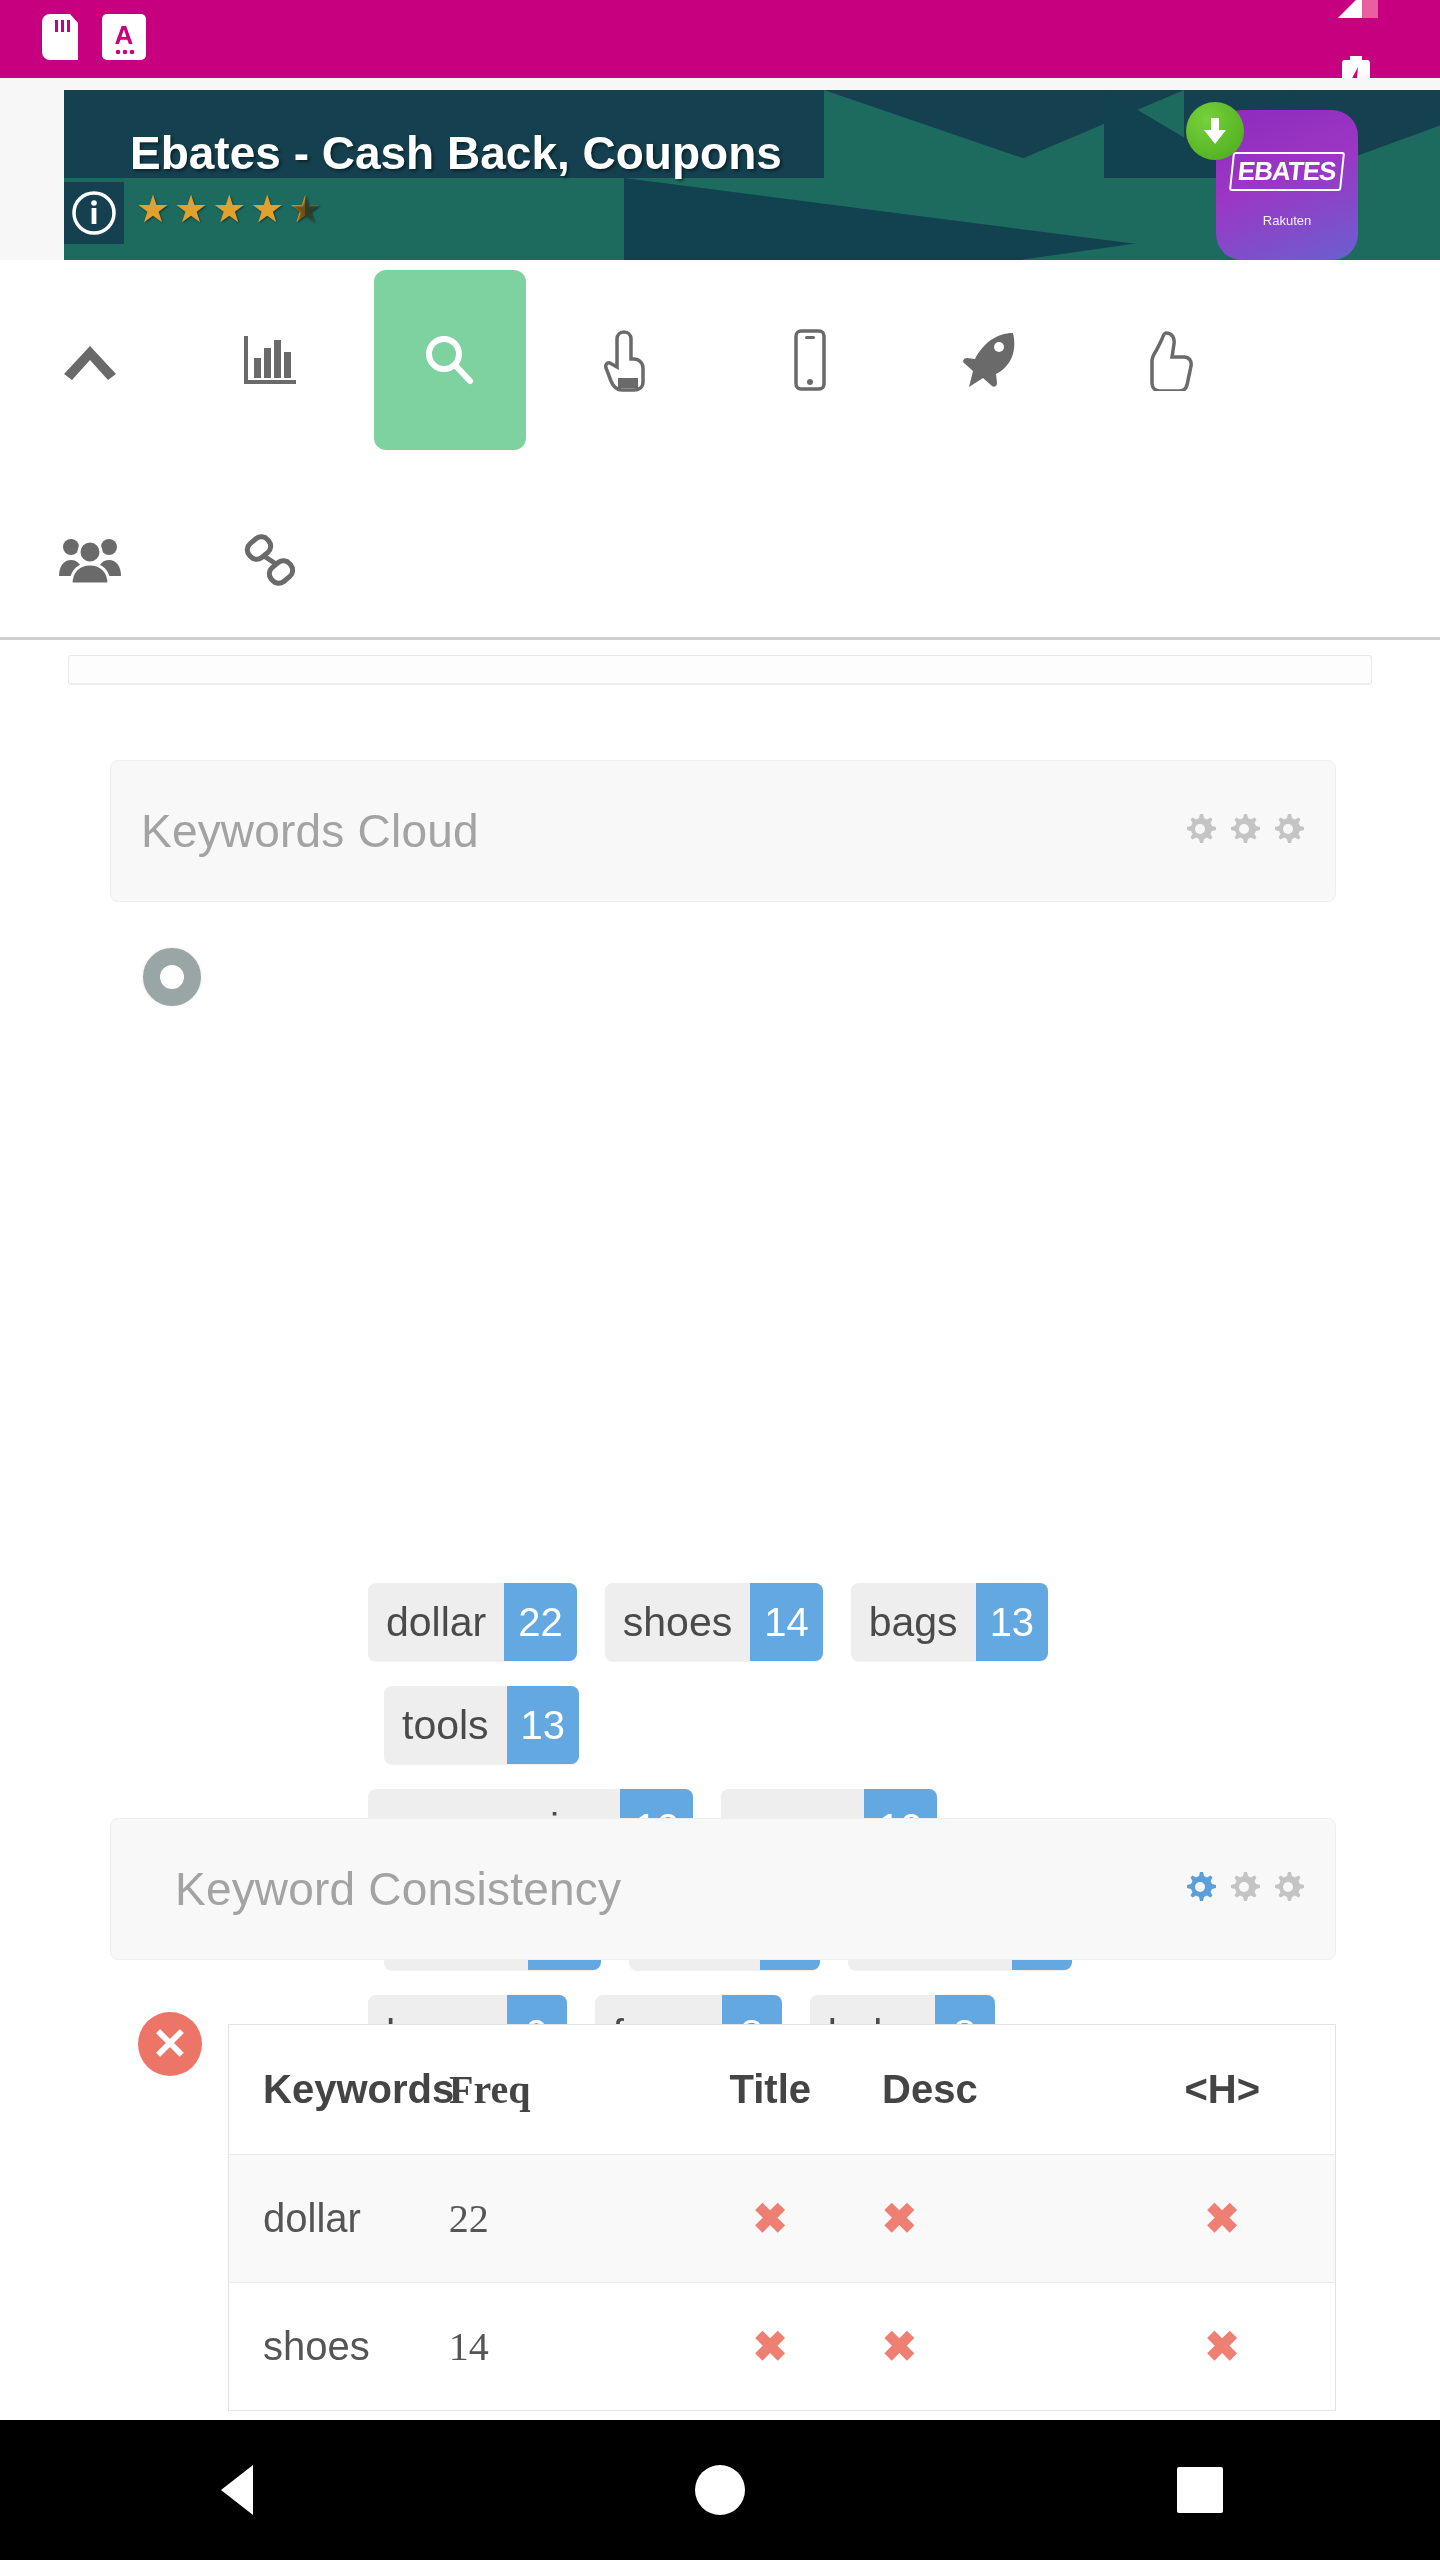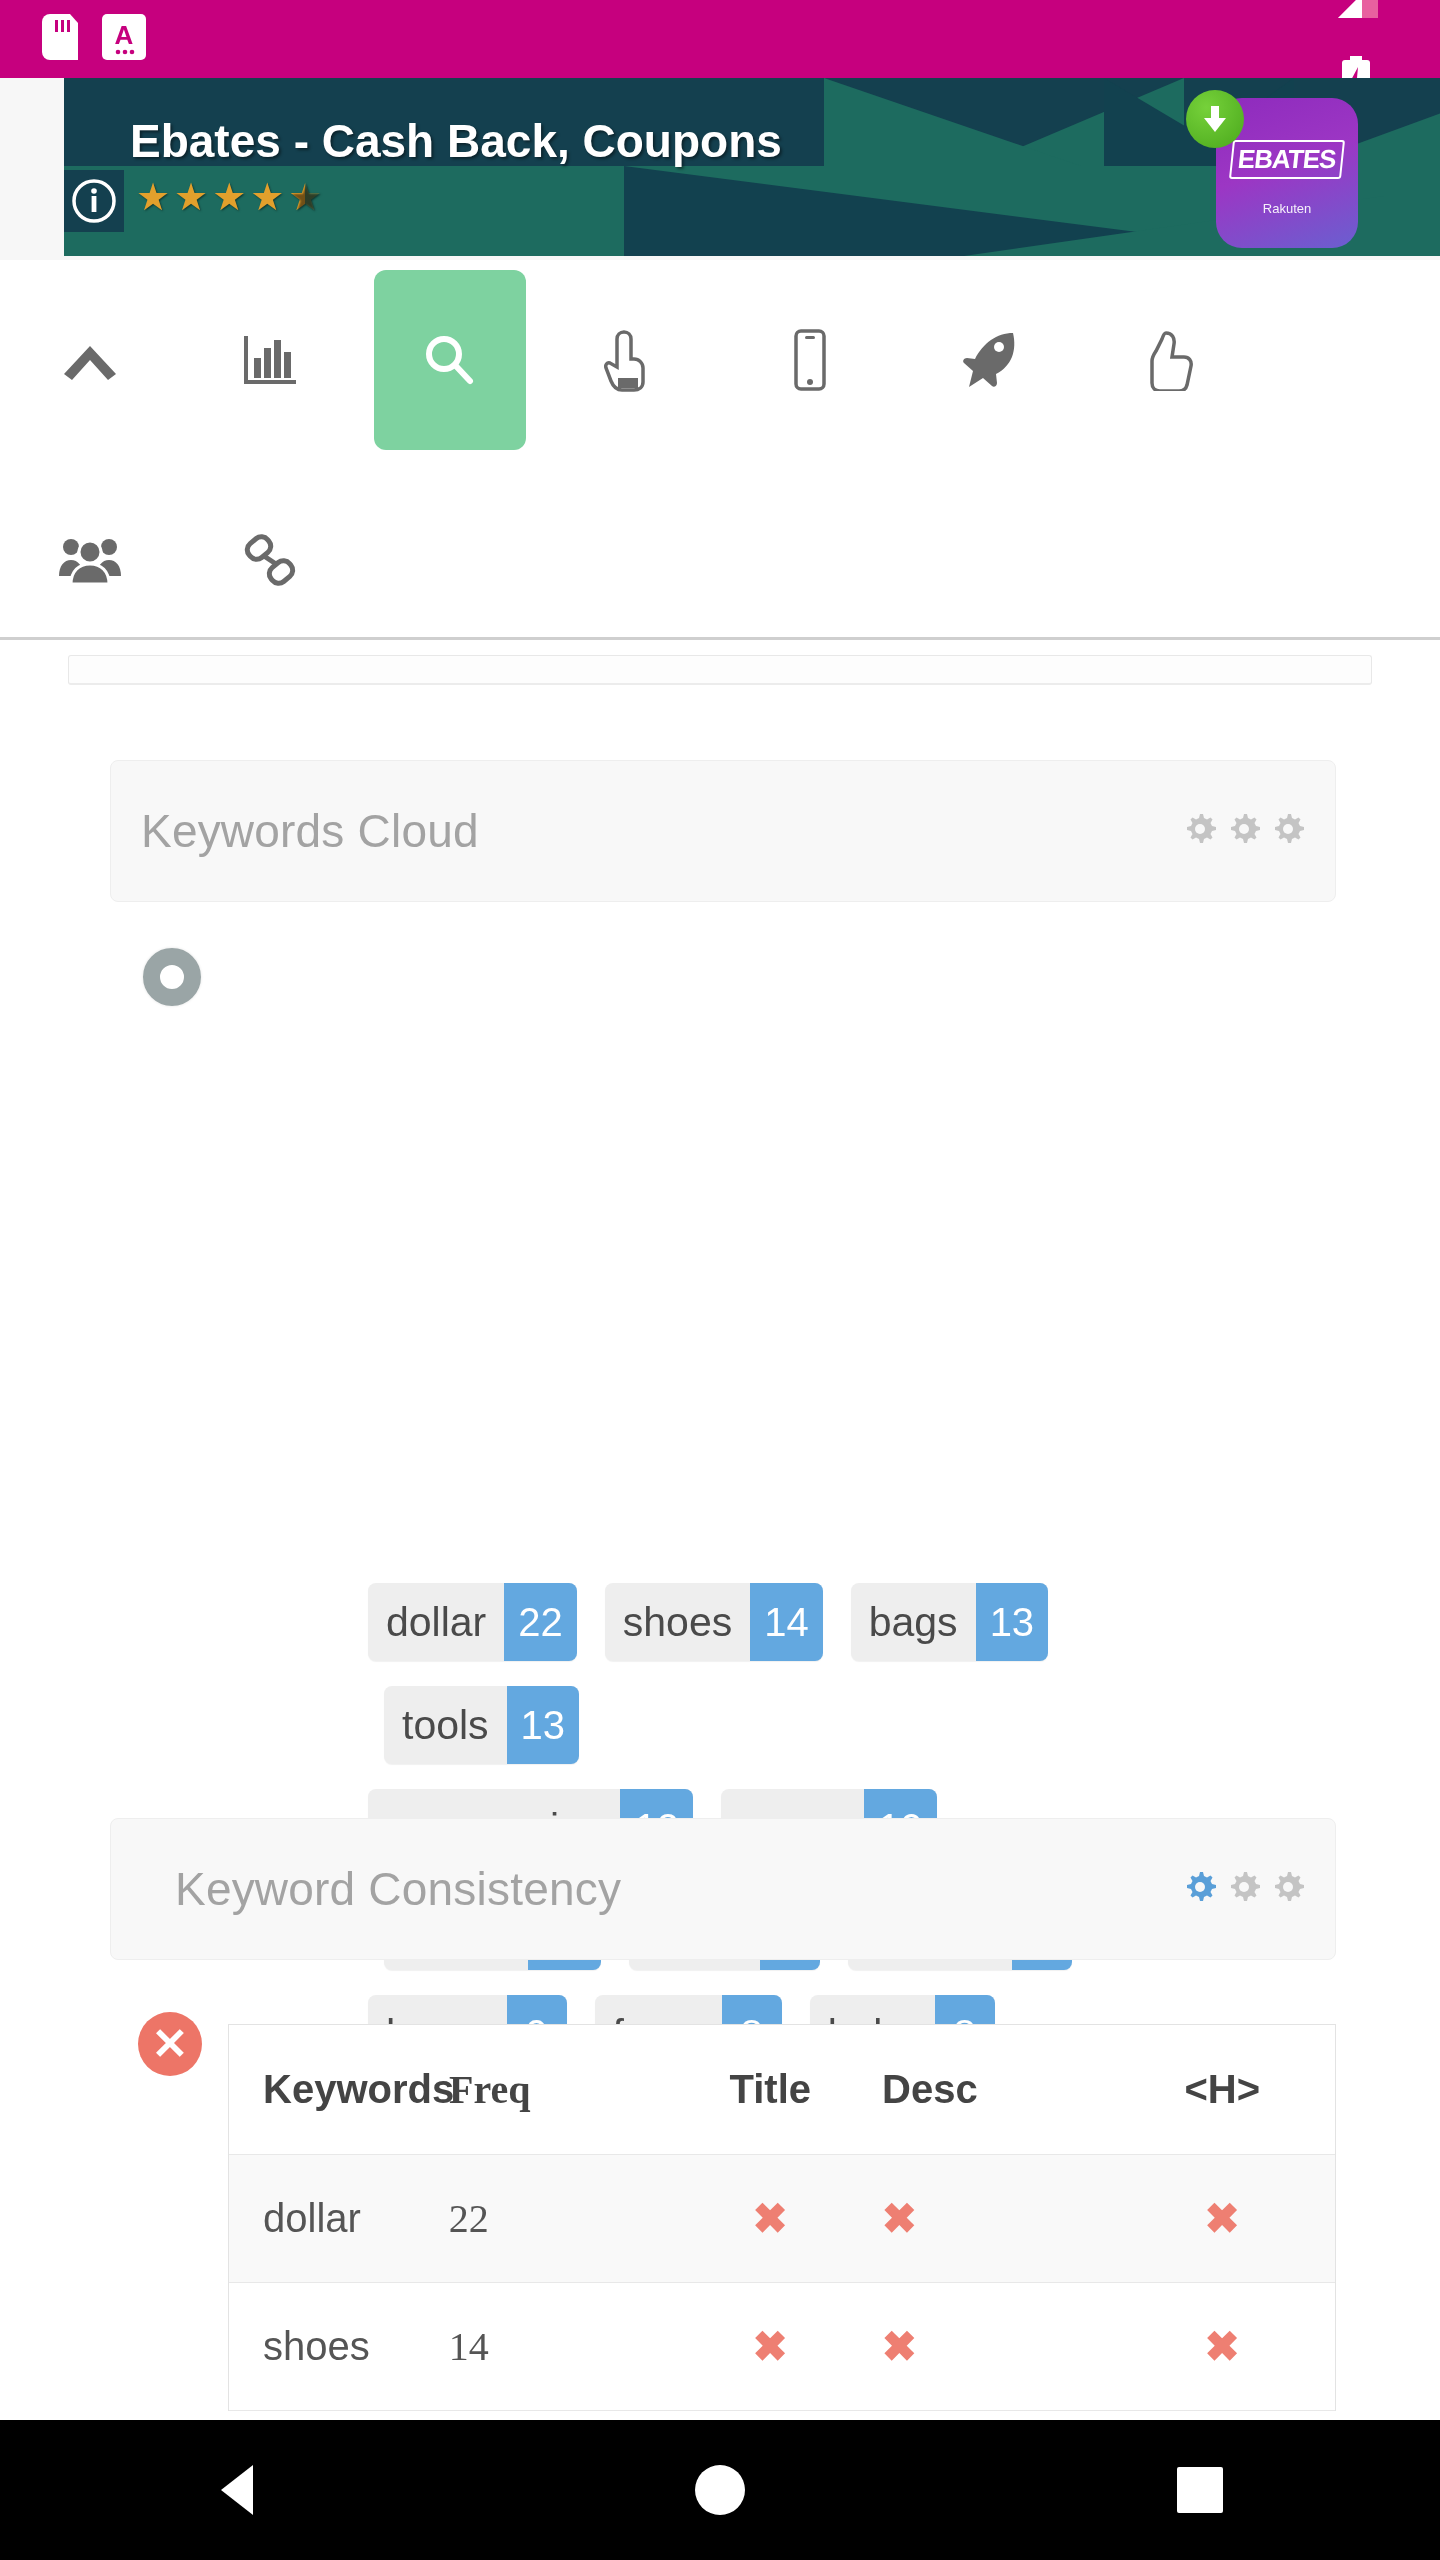--- a/index.html
+++ b/index.html
@@ -25,21 +25,21 @@
     letter-spacing: 0.5px; line-height: 1;
   }
 
   
   .ad-wrap {
     position: absolute; top: 78px; left: 0;
     width: 1440px; height: 182px;
     background: #f7f7f7;
   }
   .ad-banner {
-    position: absolute; left: 64px; top: 0;
+    position: absolute; left: 64px; top: 12px;
     width: 1376px; height: 178px;
     background: #14404f;
     overflow: hidden;
   }
   .ray {
     position: absolute; left: 0; top: 0;
     width: 0; height: 0;
     border-style: solid;
   }
   .ad-title {

